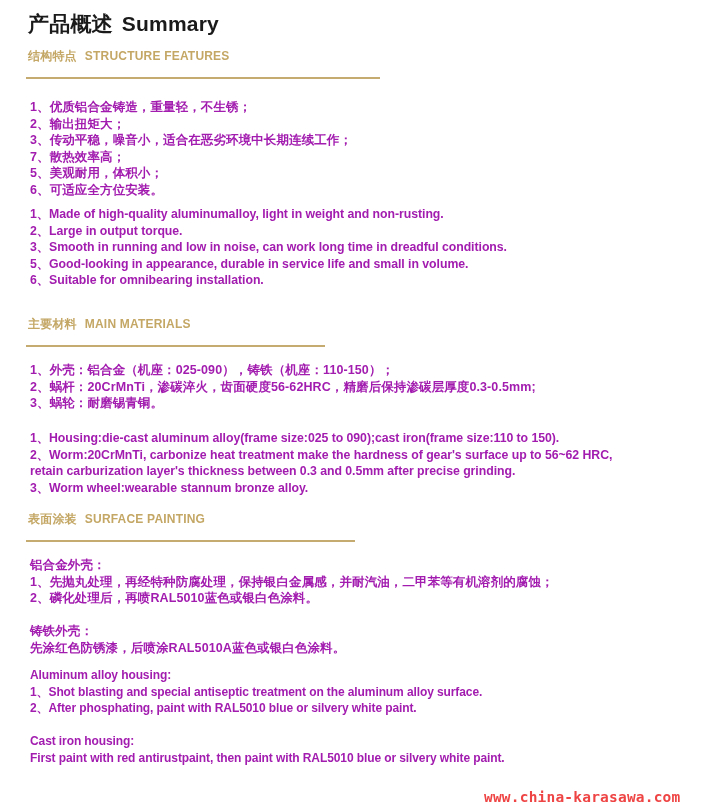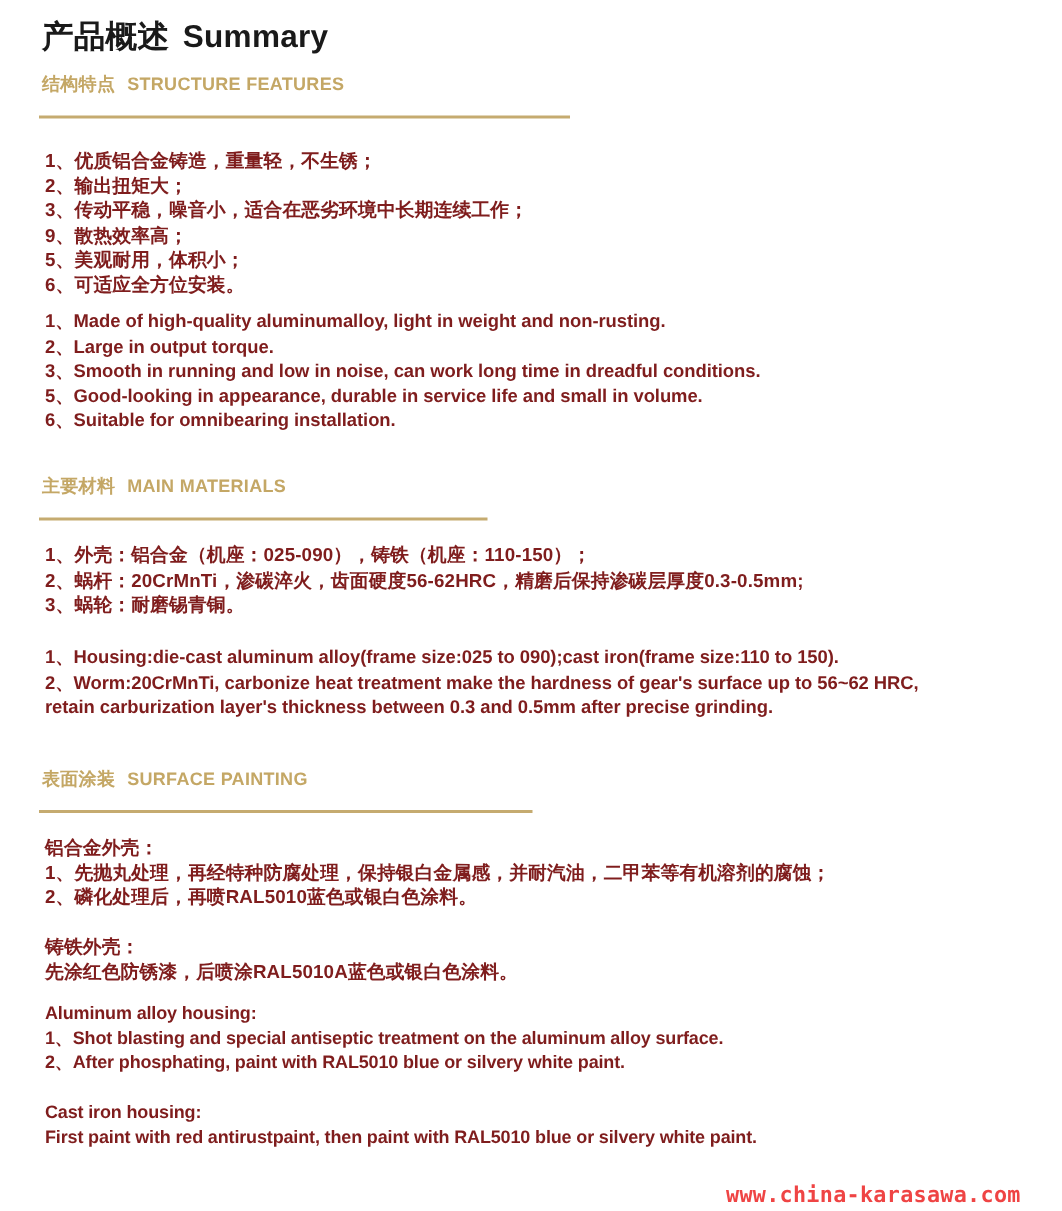--- a/index.html
+++ b/index.html
@@ -53,21 +53,21 @@
     height: 2px;
     background: #c5ab70;
   }
 
   
   .block {
     position: absolute;
     left: 30px;
     font-size: 12.5px;
     line-height: 16.6px;
-    color: #7f1d1d;
+    color: #a21caf;
     white-space: nowrap;
   }
   .block.cn {
     font-weight: bold;
     letter-spacing: 0.1px;
   }
   .block.en {
     font-weight: bold;
     font-size: 12.3px;
     line-height: 16.6px;
@@ -106,21 +106,21 @@
 
   <div class="section-head" style="top:48px;">
     <span class="cn">结构特点</span><span class="en">STRUCTURE FEATURES</span>
   </div>
   <div class="rule" style="top:77px; width:354px;"></div>
 
   <div class="block cn" style="top:99px;">
     <span class="ln">1、优质铝合金铸造，重量轻，不生锈；</span>
     <span class="ln">2、输出扭矩大；</span>
     <span class="ln">3、传动平稳，噪音小，适合在恶劣环境中长期连续工作；</span>
-    <span class="ln">9、散热效率高；</span>
+    <span class="ln">7、散热效率高；</span>
     <span class="ln">5、美观耐用，体积小；</span>
     <span class="ln">6、可适应全方位安装。</span>
   </div>
 
   <div class="block en" style="top:206px;">
     <span class="ln">1、Made of high-quality aluminumalloy, light in weight and non-rusting.</span>
     <span class="ln">2、Large in output torque.</span>
     <span class="ln">3、Smooth in running and low in noise, can work long time in dreadful conditions.</span>
     <span class="ln">5、Good-looking in appearance, durable in service life and small in volume.</span>
     <span class="ln">6、Suitable for omnibearing installation.</span>
@@ -134,20 +134,21 @@
   <div class="block cn" style="top:362px;">
     <span class="ln">1、外壳：铝合金（机座：025-090），铸铁（机座：110-150）；</span>
     <span class="ln">2、蜗杆：20CrMnTi，渗碳淬火，齿面硬度56-62HRC，精磨后保持渗碳层厚度0.3-0.5mm;</span>
     <span class="ln">3、蜗轮：耐磨锡青铜。</span>
   </div>
 
   <div class="block en" style="top:430px;">
     <span class="ln">1、Housing:die-cast aluminum alloy(frame size:025 to 090);cast iron(frame size:110 to 150).</span>
     <span class="ln">2、Worm:20CrMnTi, carbonize heat treatment make the hardness of gear's surface up to 56~62 HRC,</span>
     <span class="ln">retain carburization layer's thickness between 0.3 and 0.5mm after precise grinding.</span>
+    <span class="ln">3、Worm wheel:wearable stannum bronze alloy.</span>
   </div>
 
   <div class="section-head" style="top:511px;">
     <span class="cn">表面涂装</span><span class="en">SURFACE PAINTING</span>
   </div>
   <div class="rule" style="top:540px; width:329px;"></div>
 
   <div class="block cn" style="top:557px;">
     <span class="ln">铝合金外壳：</span>
     <span class="ln">1、先抛丸处理，再经特种防腐处理，保持银白金属感，并耐汽油，二甲苯等有机溶剂的腐蚀；</span>

